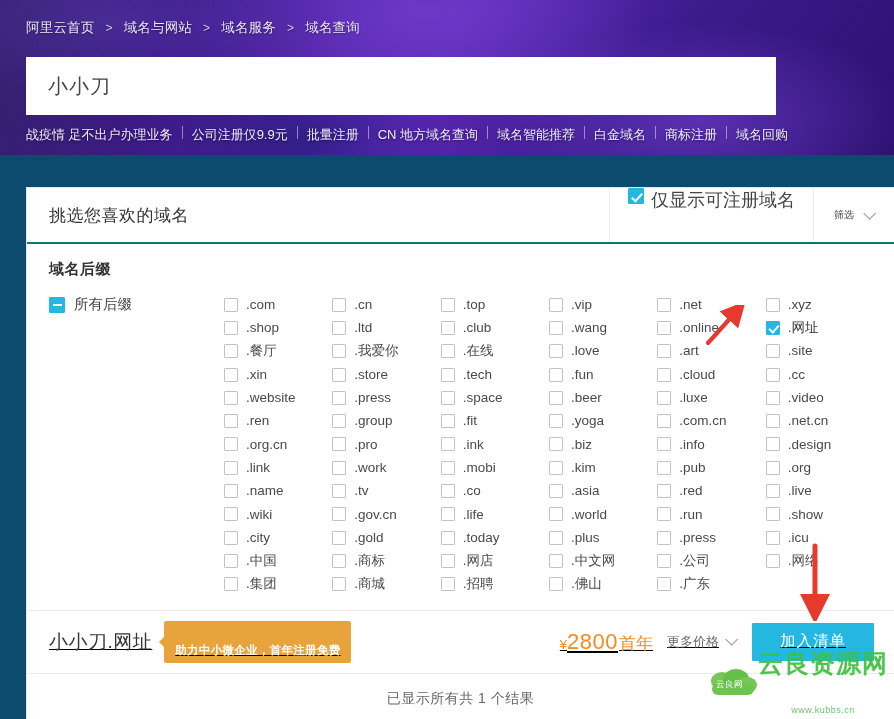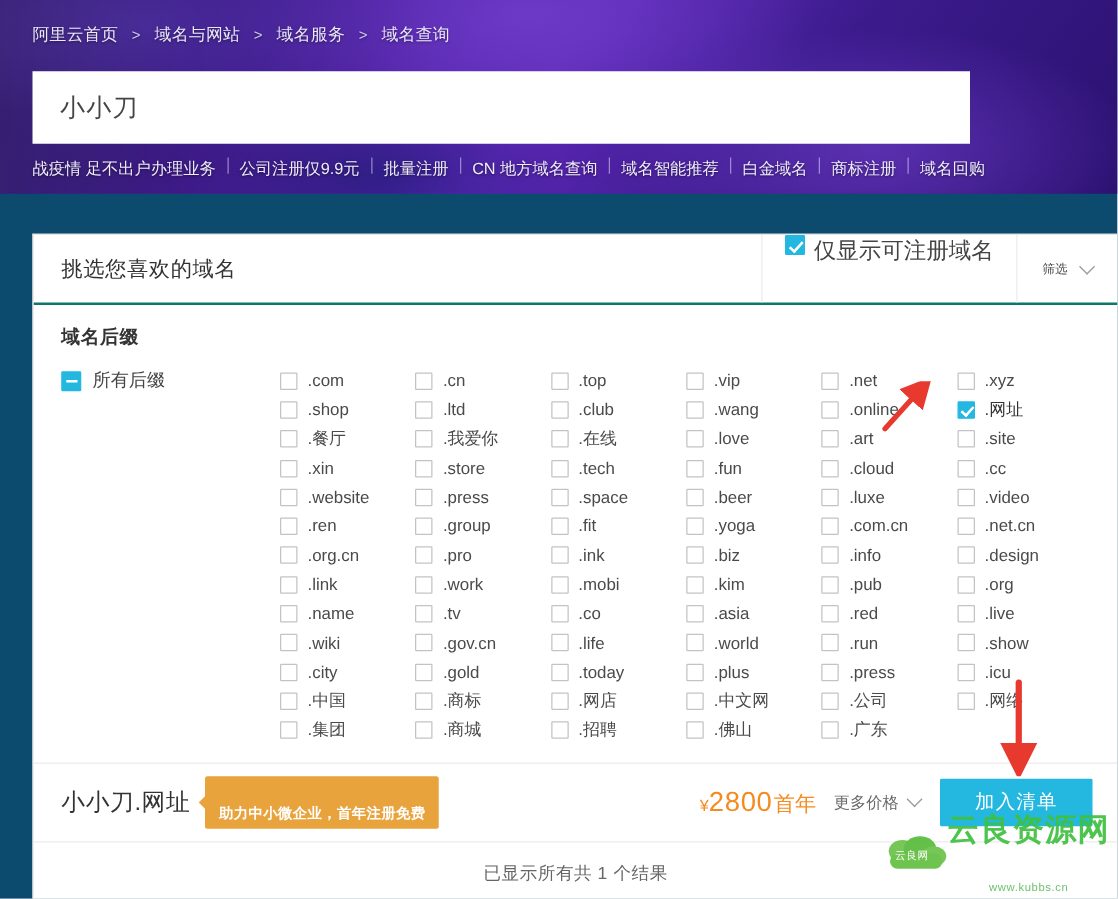--- a/index.html
+++ b/index.html
@@ -208,20 +208,21 @@
   }
   .tld .lbl { line-height: 1; }
   .tld.sel .lbl { color: #333; }
 
   
   .result-row {
     border-top: 1px solid #ebebeb;
     height: 63px;
     display: flex; align-items: center;
     padding: 0 20px 0 22px;
+    text-decoration: underline;
   }
   .dom-name {
     font-size: 19px; color: #333;
     letter-spacing: 0.5px;
   }
   .promo-badge {
     position: relative;
     margin-left: 12px;
     background: #e8a33d;
     color: #fff;

